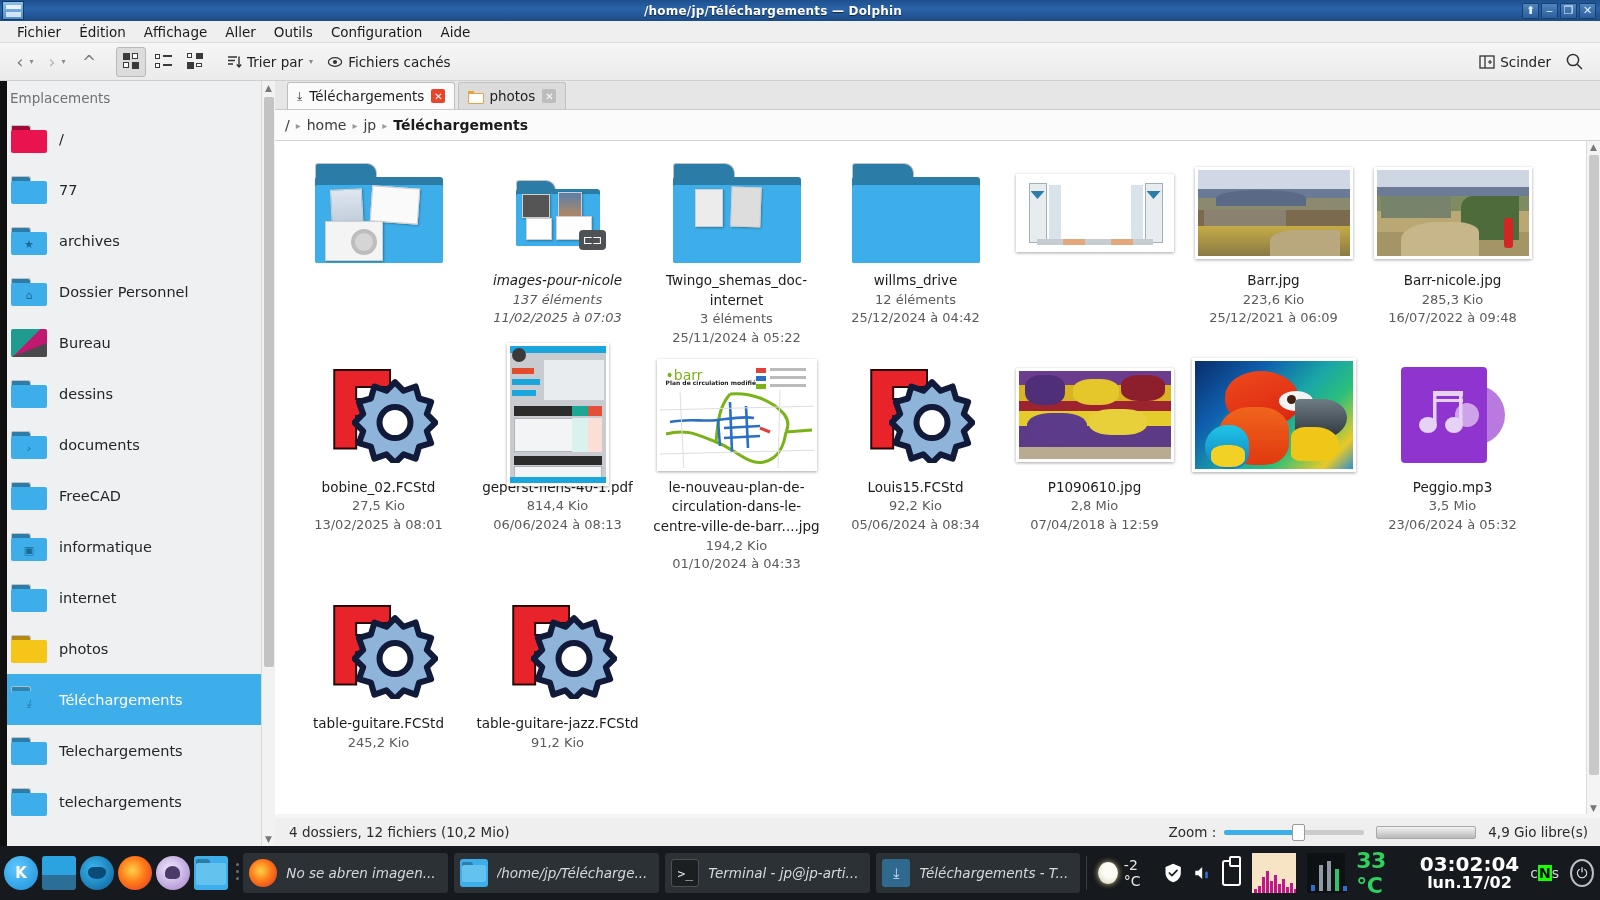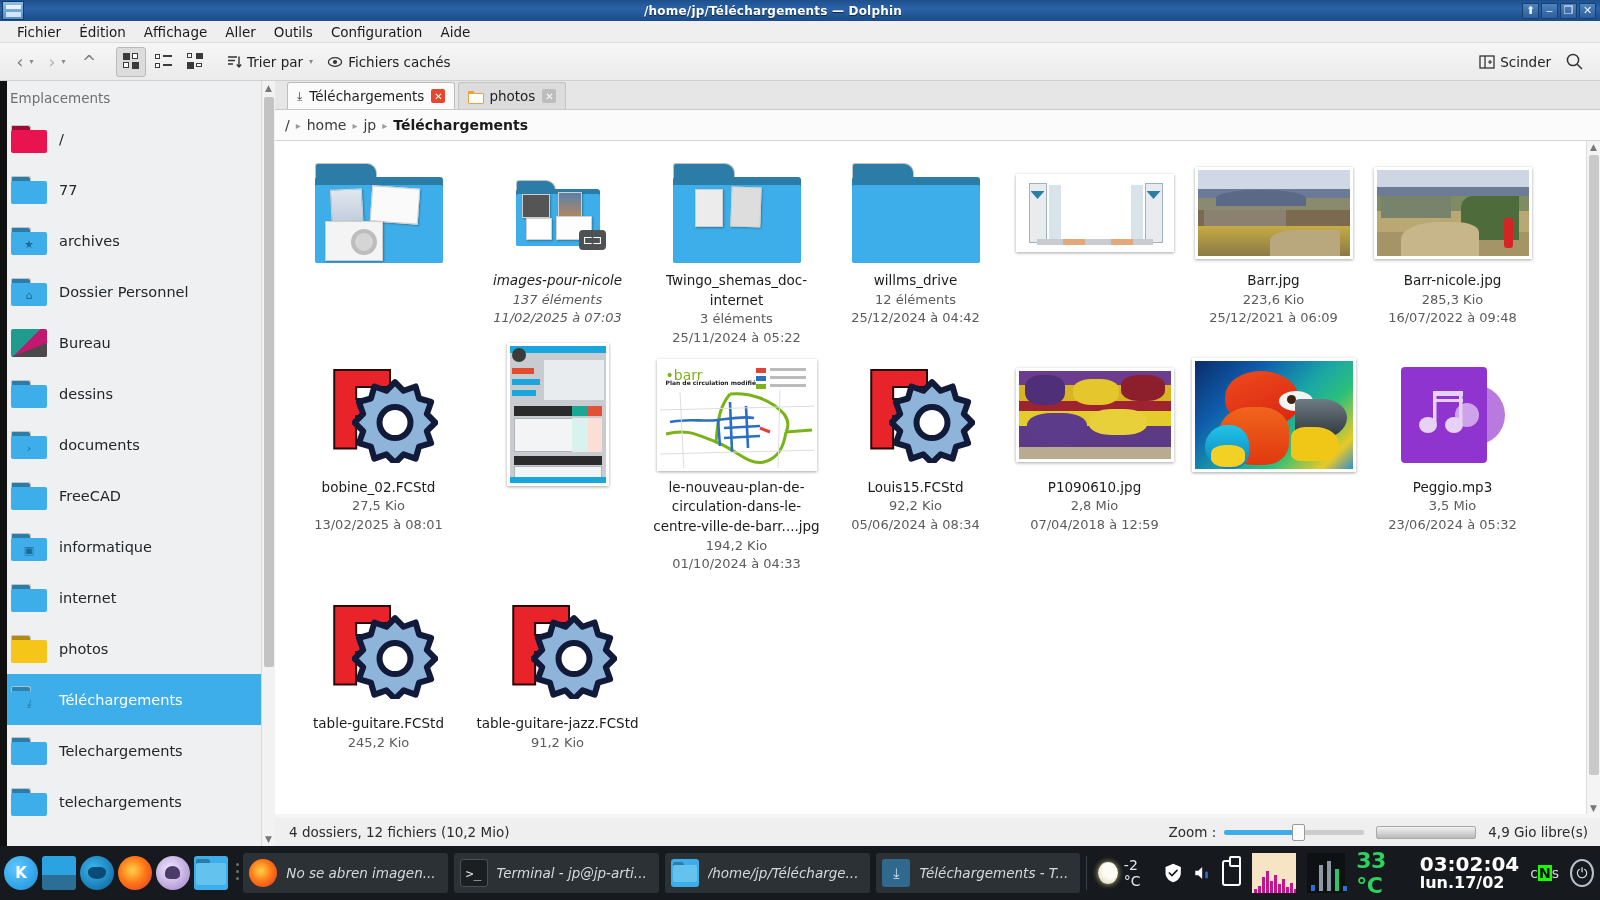--- a/index.html
+++ b/index.html
@@ -357,21 +357,21 @@
   .graph {
     width: 52px; height: 40px; background: #f7e4c4; position: relative; overflow: hidden;
   }
   .graph .bars { position:absolute; bottom:0; left:0; right:0; height:26px; }
   .graph .bars i { position:absolute; bottom:0; width:3px; background:#c0188a; }
   .cpu {
     width: 46px; height: 40px; background: #0e1114; position: relative;
   }
   .cpu i { position: absolute; bottom: 2px; width: 4px; background: #8f99a3; }
   .temp { color: #2fd05f; font-size: 22px; font-weight: bold; letter-spacing: -.5px; }
-  .clock { display: flex; flex-direction: column; align-items: flex-start; line-height: 1.05; color: #fff; }
+  .clock { display: flex; flex-direction: column; align-items: center; line-height: 1.05; color: #fff; }
   .clock .t { font-size: 20px; font-weight: bold; }
   .clock .d { font-size: 16px; font-weight: bold; }
   .kbd { font-size: 14px; color: #d9d9d9; }
   .kbd b { background: #15ff00; color: #0a0a0a; padding: 0 1px; }
   .logout {
     width: 28px; height: 28px; border-radius: 50%;
     border: 2px solid #b9c0c6; color: #dfe4e8; display:flex;
     align-items:center; justify-content:center; font-size: 14px;
   }
 </style>
@@ -758,20 +758,25 @@
               <div style="position:absolute;left:4px;top:60px;right:4px;height:10px;background:#2b2b2b;"></div>
               <div style="position:absolute;left:4px;top:72px;right:4px;height:34px;background:#f3f4f5;border:1px solid #b0b4b8;"></div>
               <div style="position:absolute;left:62px;top:60px;width:16px;height:10px;background:#1aa893;"></div>
               <div style="position:absolute;left:78px;top:60px;width:14px;height:10px;background:#e2503a;"></div>
               <div style="position:absolute;left:62px;top:72px;width:16px;height:34px;background:#daf2ee;"></div>
               <div style="position:absolute;left:78px;top:72px;width:14px;height:34px;background:#fbded6;"></div>
               <div style="position:absolute;left:4px;top:110px;right:4px;height:9px;background:#2b2b2b;"></div>
               <div style="position:absolute;left:4px;top:120px;right:4px;height:16px;background:#f3f4f5;border:1px solid #b0b4b8;"></div>
               <div style="position:absolute;left:0;bottom:0;right:0;height:6px;background:#18a6dc;"></div>
             </div>
+          </div>
+          <div class="caption">
+            <div class="cap-name">geperst-flens-40-1.pdf</div>
+            <div class="cap-meta">814,4 Kio</div>
+            <div class="cap-meta">06/06/2024 à 08:13</div>
           </div>
         </div>
 
         <div class="cell">
           <div class="thumbwrap" style="height:118px">
             <div class="imgthumb" style="width:160px;height:112px;background:#ffffff;position:relative;overflow:hidden;">
               <div style="position:absolute;left:6px;top:5px;font-size:14px;font-weight:normal;color:#7ab317;">•barr</div>
               <div style="position:absolute;left:6px;top:17px;font-size:6px;font-weight:bold;color:#1a1a1a;">Plan de circulation modifié</div>
               <div style="position:absolute;right:48px;top:6px;width:10px;height:5px;background:#e2413a;"></div>
               <div style="position:absolute;right:48px;top:14px;width:10px;height:5px;background:#2b6fc4;"></div>
@@ -951,26 +956,26 @@
         <i></i>
         <i></i>
         <i></i>
       </div>
 
     <div class="taskitem">
       <span class="ic ff"></span>
       <span class="lbl">No se abren imagen...</span>
     </div>
     <div class="taskitem">
+      <span class="ic folder"></span>
+      <span class="lbl">/home/jp/Télécharge...</span>
+    </div>
+    <div class="taskitem">
       <span class="ic term"></span>
       <span class="lbl">Terminal - jp@jp-arti...</span>
-    </div>
-    <div class="taskitem">
-      <span class="ic folder"></span>
-      <span class="lbl">/home/jp/Télécharge...</span>
     </div>
     <div class="taskitem">
       <span class="ic dolphin"></span>
       <span class="lbl">Téléchargements - T...</span>
     </div>
 
     <div class="tray">
       <div class="tray-sep"></div>
       <div class="weather">
         <span class="moon"></span>

